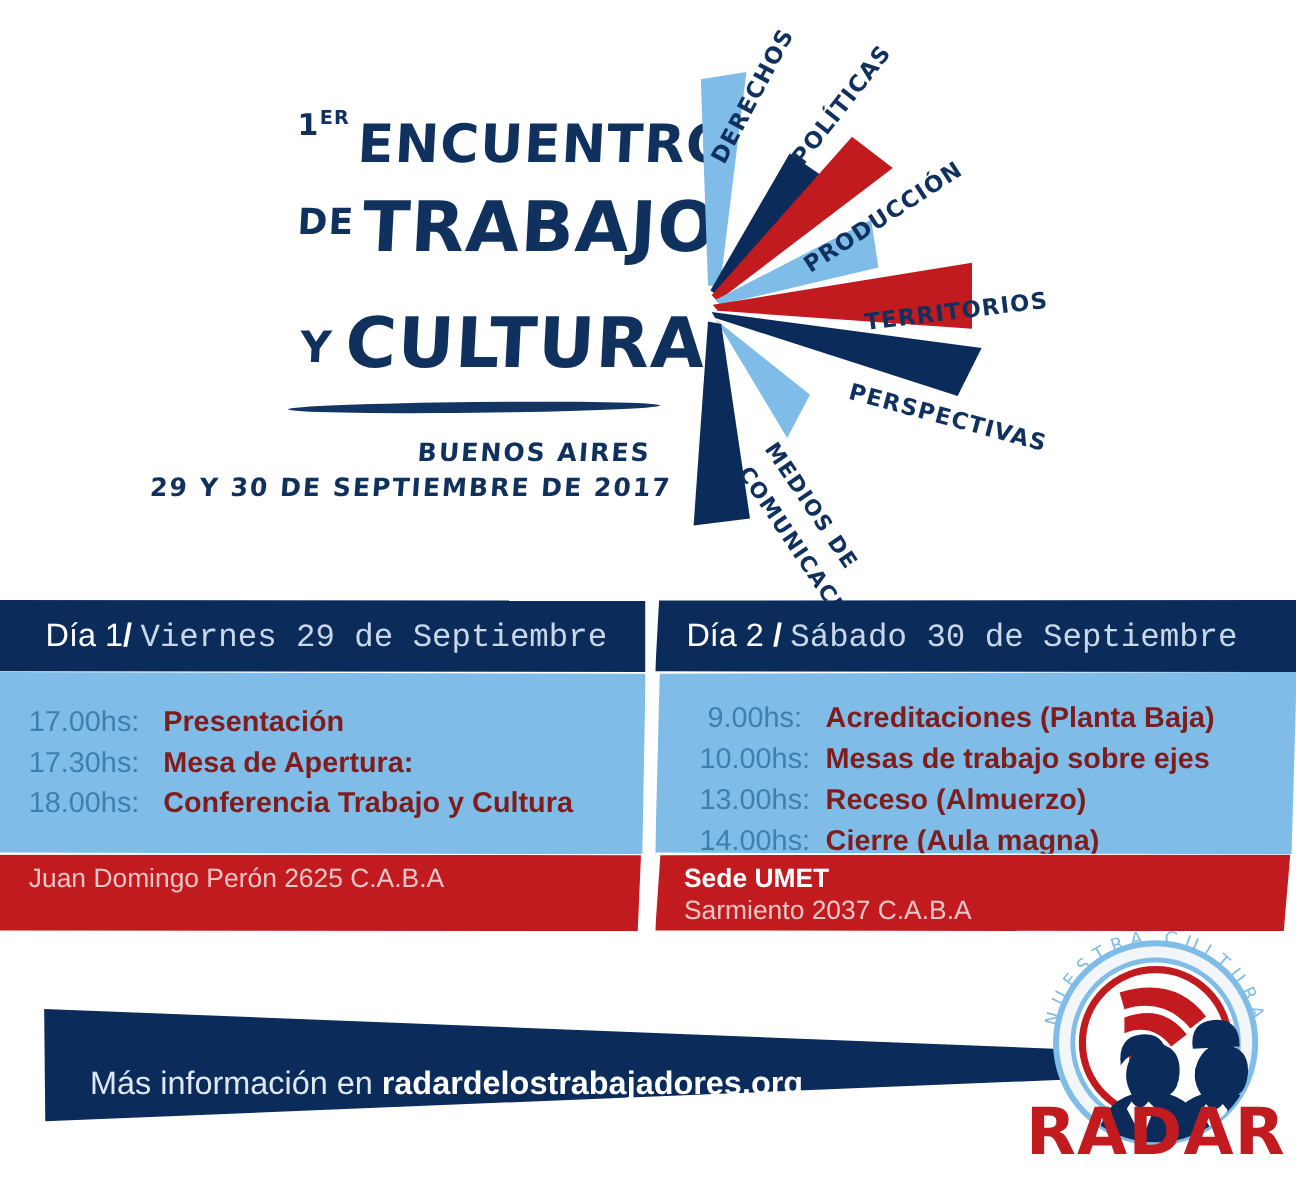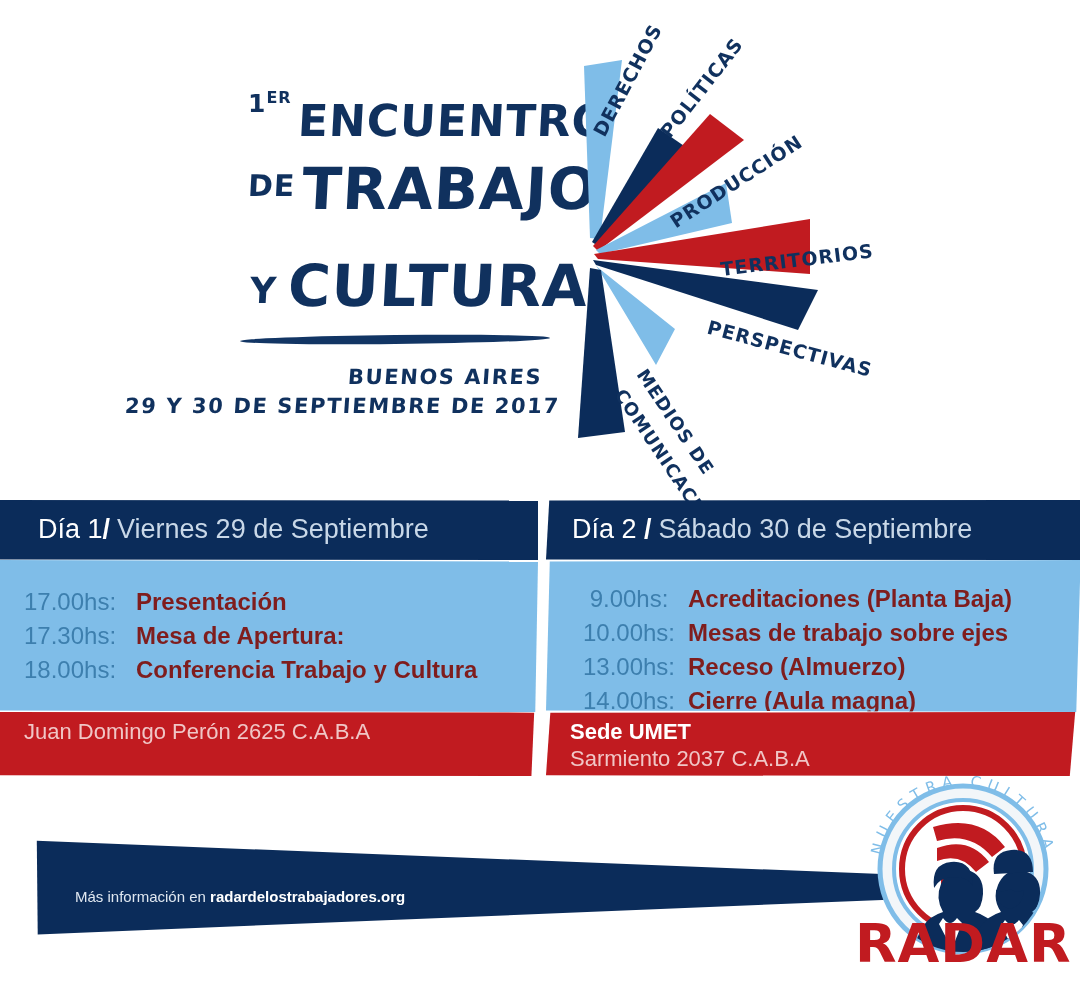--- a/index.html
+++ b/index.html
@@ -42,21 +42,21 @@
   .day-1{left:-10px;width:548px;}
   .day-2{left:546px;width:540px;}
 
   .day-head{position:relative;height:60px;background:#0b2c5a;color:#fff;}
   .day-1 .day-head{clip-path:polygon(0.9% 0%,100% 0.8%,100% 100%,0% 99%);}
   .day-2 .day-head{clip-path:polygon(0.6% 0.8%,99% 0%,99.4% 100%,0% 99%);}
   .day-head-inner{position:absolute;left:48px;top:14px;font-size:27px;white-space:nowrap;}
   .day-2 .day-head-inner{left:26px;}
   .day-head-inner b{font-weight:400;}
   .day-head-inner .slash{font-weight:700;}
-  .day-head-inner .dname{font-weight:400;color:#c9d8e8;margin-left:7px;}
+  .day-head-inner .dname{font-weight:400;color:#c9d8e8;margin-left:7px;font-family:Liberation Mono, monospace;}
 
   .day-body{position:relative;background:#7fbde8;}
   .day-1 .day-body{height:152px;clip-path:polygon(0.9% 0%,100% 1%,99.5% 100%,0% 99%);}
   .day-2 .day-body{height:152px;clip-path:polygon(0.7% 1%,99% 0%,98.2% 100%,0% 99%);}
   .rows{position:absolute;left:34px;top:25px;}
   .day-2 .rows{left:24px;top:22px;text-align:center;}
   .row{display:flex;align-items:baseline;line-height:1.42;}
   .row .t{width:112px;color:#3d7fae;font-size:24px;font-weight:400;}
   .day-2 .row .t{width:118px;}
   .row .e{color:#7f1d1d;font-size:24px;font-weight:700;}
@@ -66,21 +66,21 @@
   .day-2 .day-foot{height:64px;clip-path:polygon(0.8% 1%,98% 0%,97% 100%,0% 99%);}
   .day-foot-inner{position:absolute;left:34px;top:7px;}
   .day-2 .day-foot-inner{left:24px;}
   .sede-name{font-size:22px;font-weight:700;line-height:1.22;}
   .sede-addr{font-size:22px;font-weight:400;color:#f0c6c6;line-height:1.22;}
 
   
   .banner{position:absolute;left:0;top:836px;width:920px;height:120px;}
   .banner-shape{position:absolute;left:0;top:0;width:920px;height:120px;background:#0b2c5a;
     clip-path:polygon(4.0% 4%,100% 33%,100% 52%,4.1% 82%);}
-  .banner-text{position:absolute;left:75px;top:52px;font-size:15px;color:#dfe7f0;white-space:nowrap;}
+  .banner-text{position:absolute;left:75px;top:52px;font-size:27px;color:#dfe7f0;white-space:nowrap;}
   .banner-text b{color:#ffffff;font-weight:700;}
 
   
   .logo{position:absolute;left:855px;top:772px;width:215px;height:200px;}
   .logo svg{position:absolute;left:0;top:0;}
   .logo-word{position:absolute;left:0;top:140px;width:215px;text-align:center;
     font-family:"DejaVu Sans",sans-serif;font-weight:700;font-size:54px;color:#c11b20;
     letter-spacing:1px;}
 </style>
 </head>

